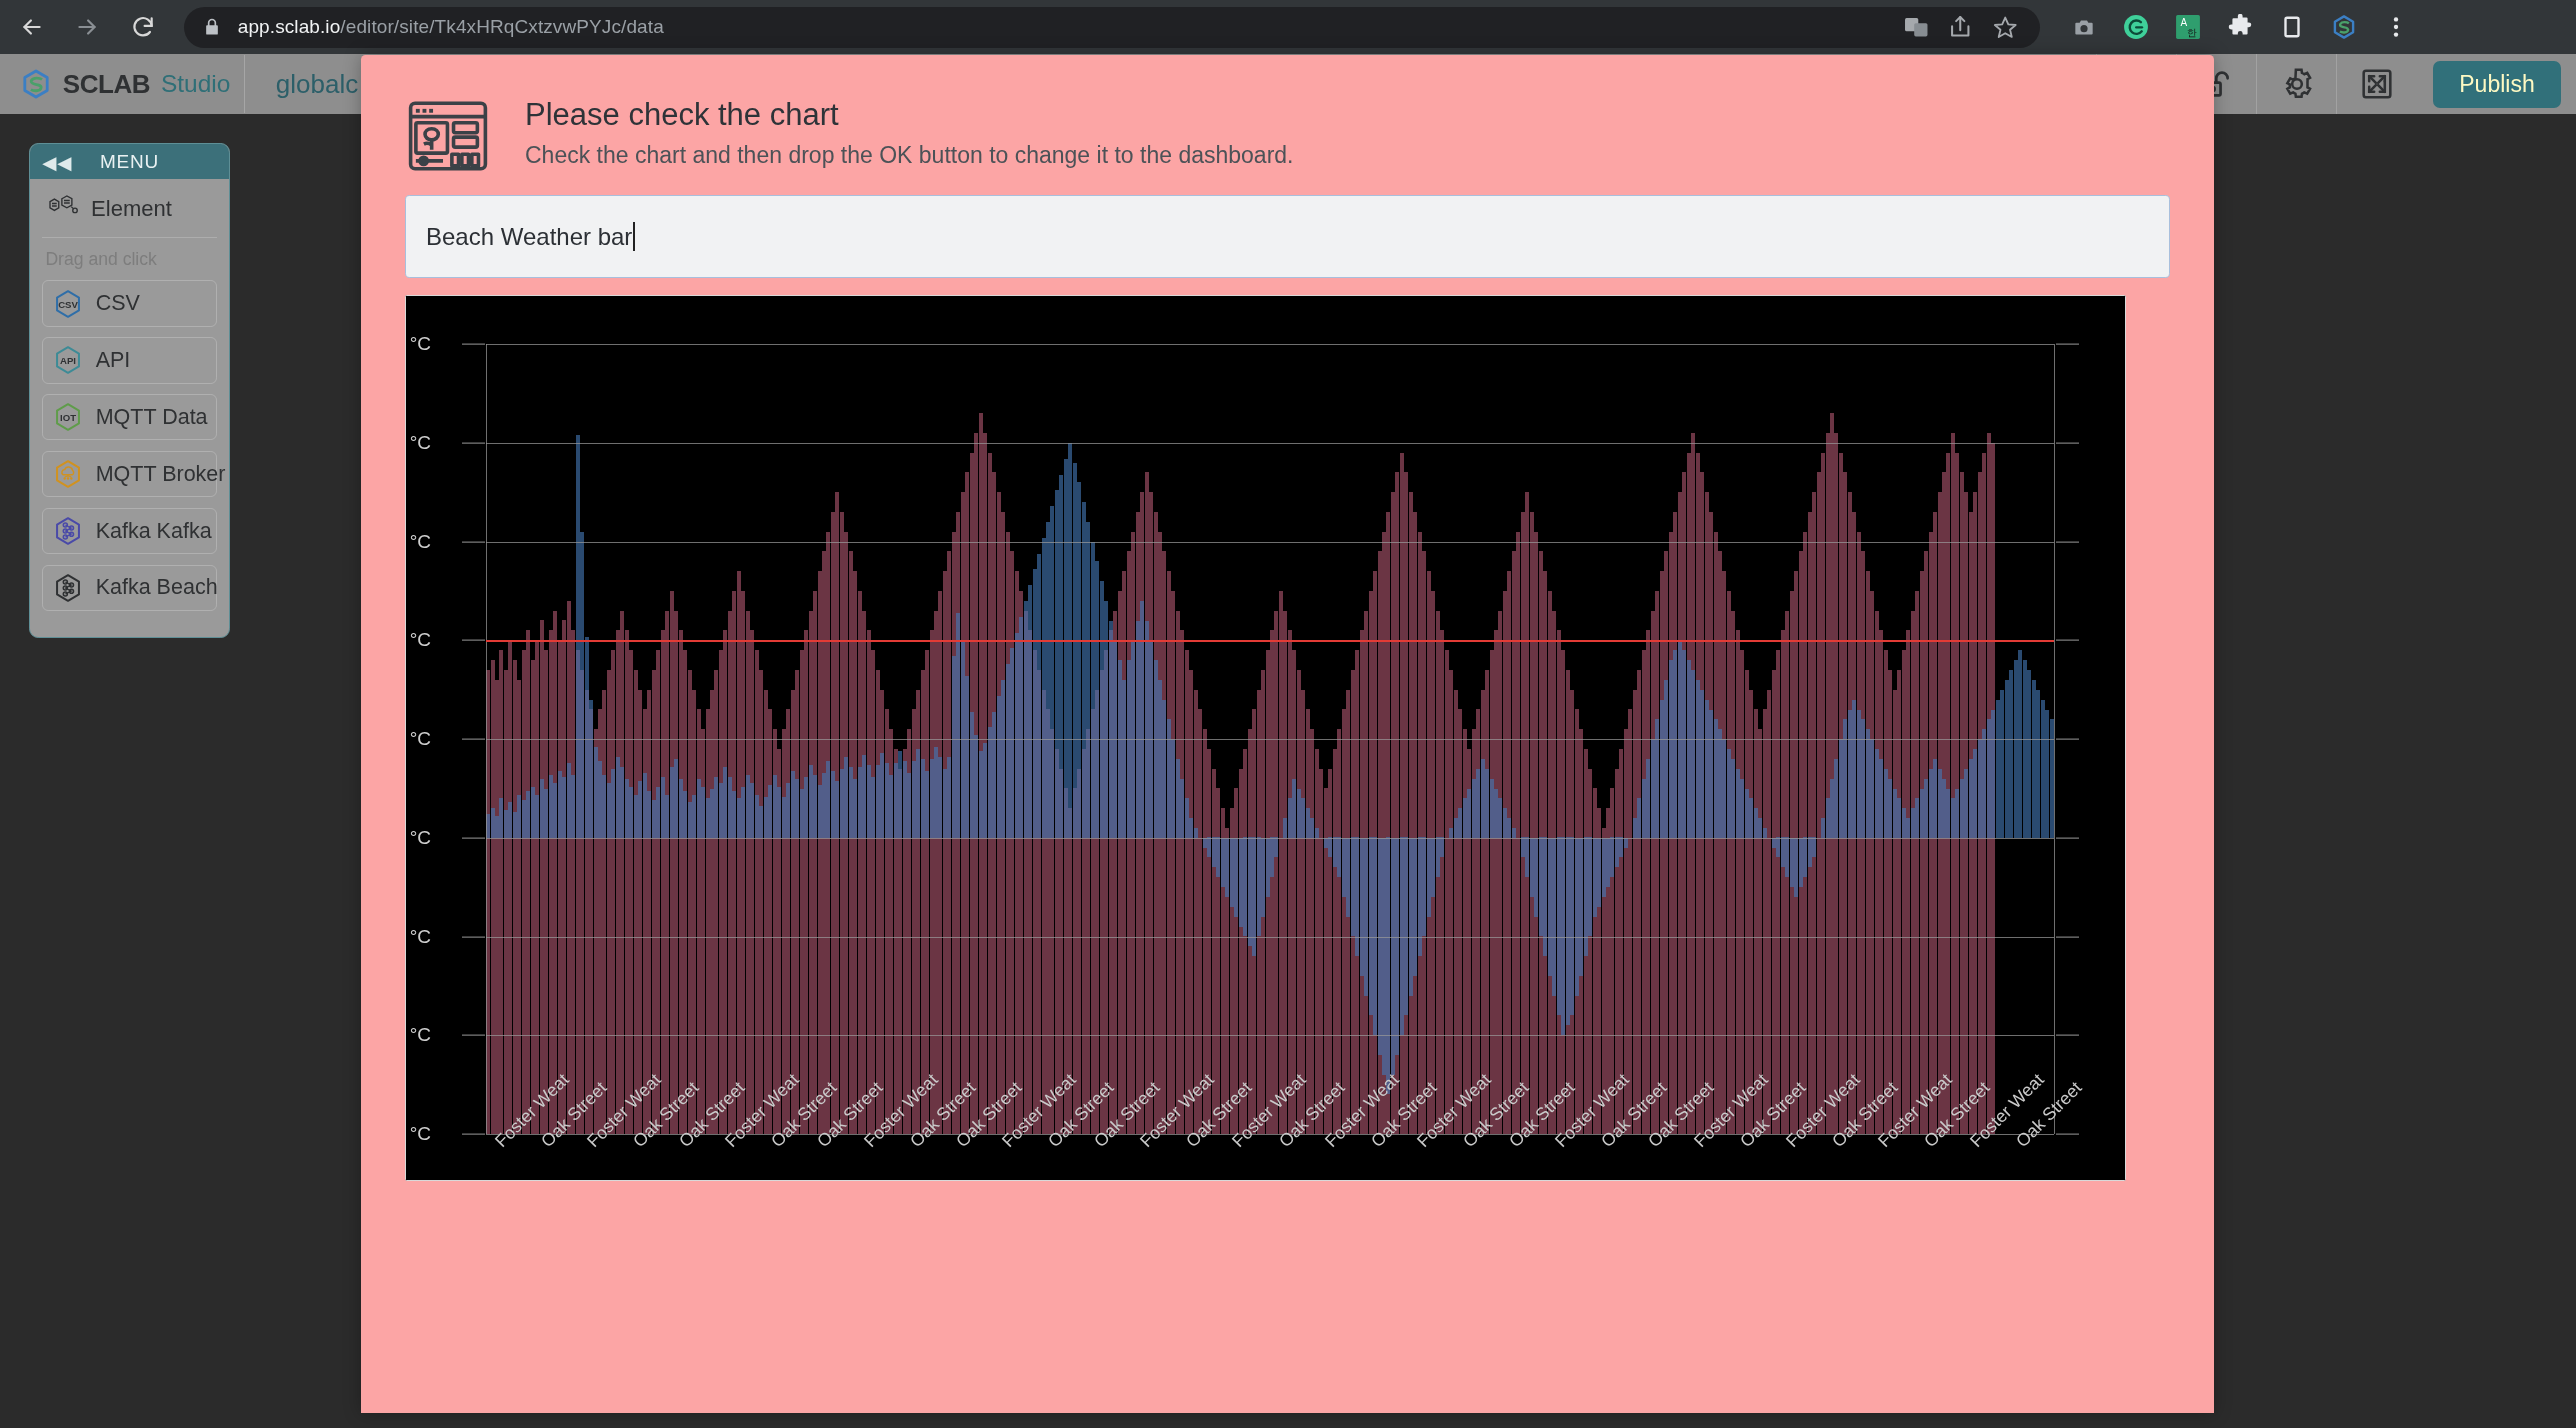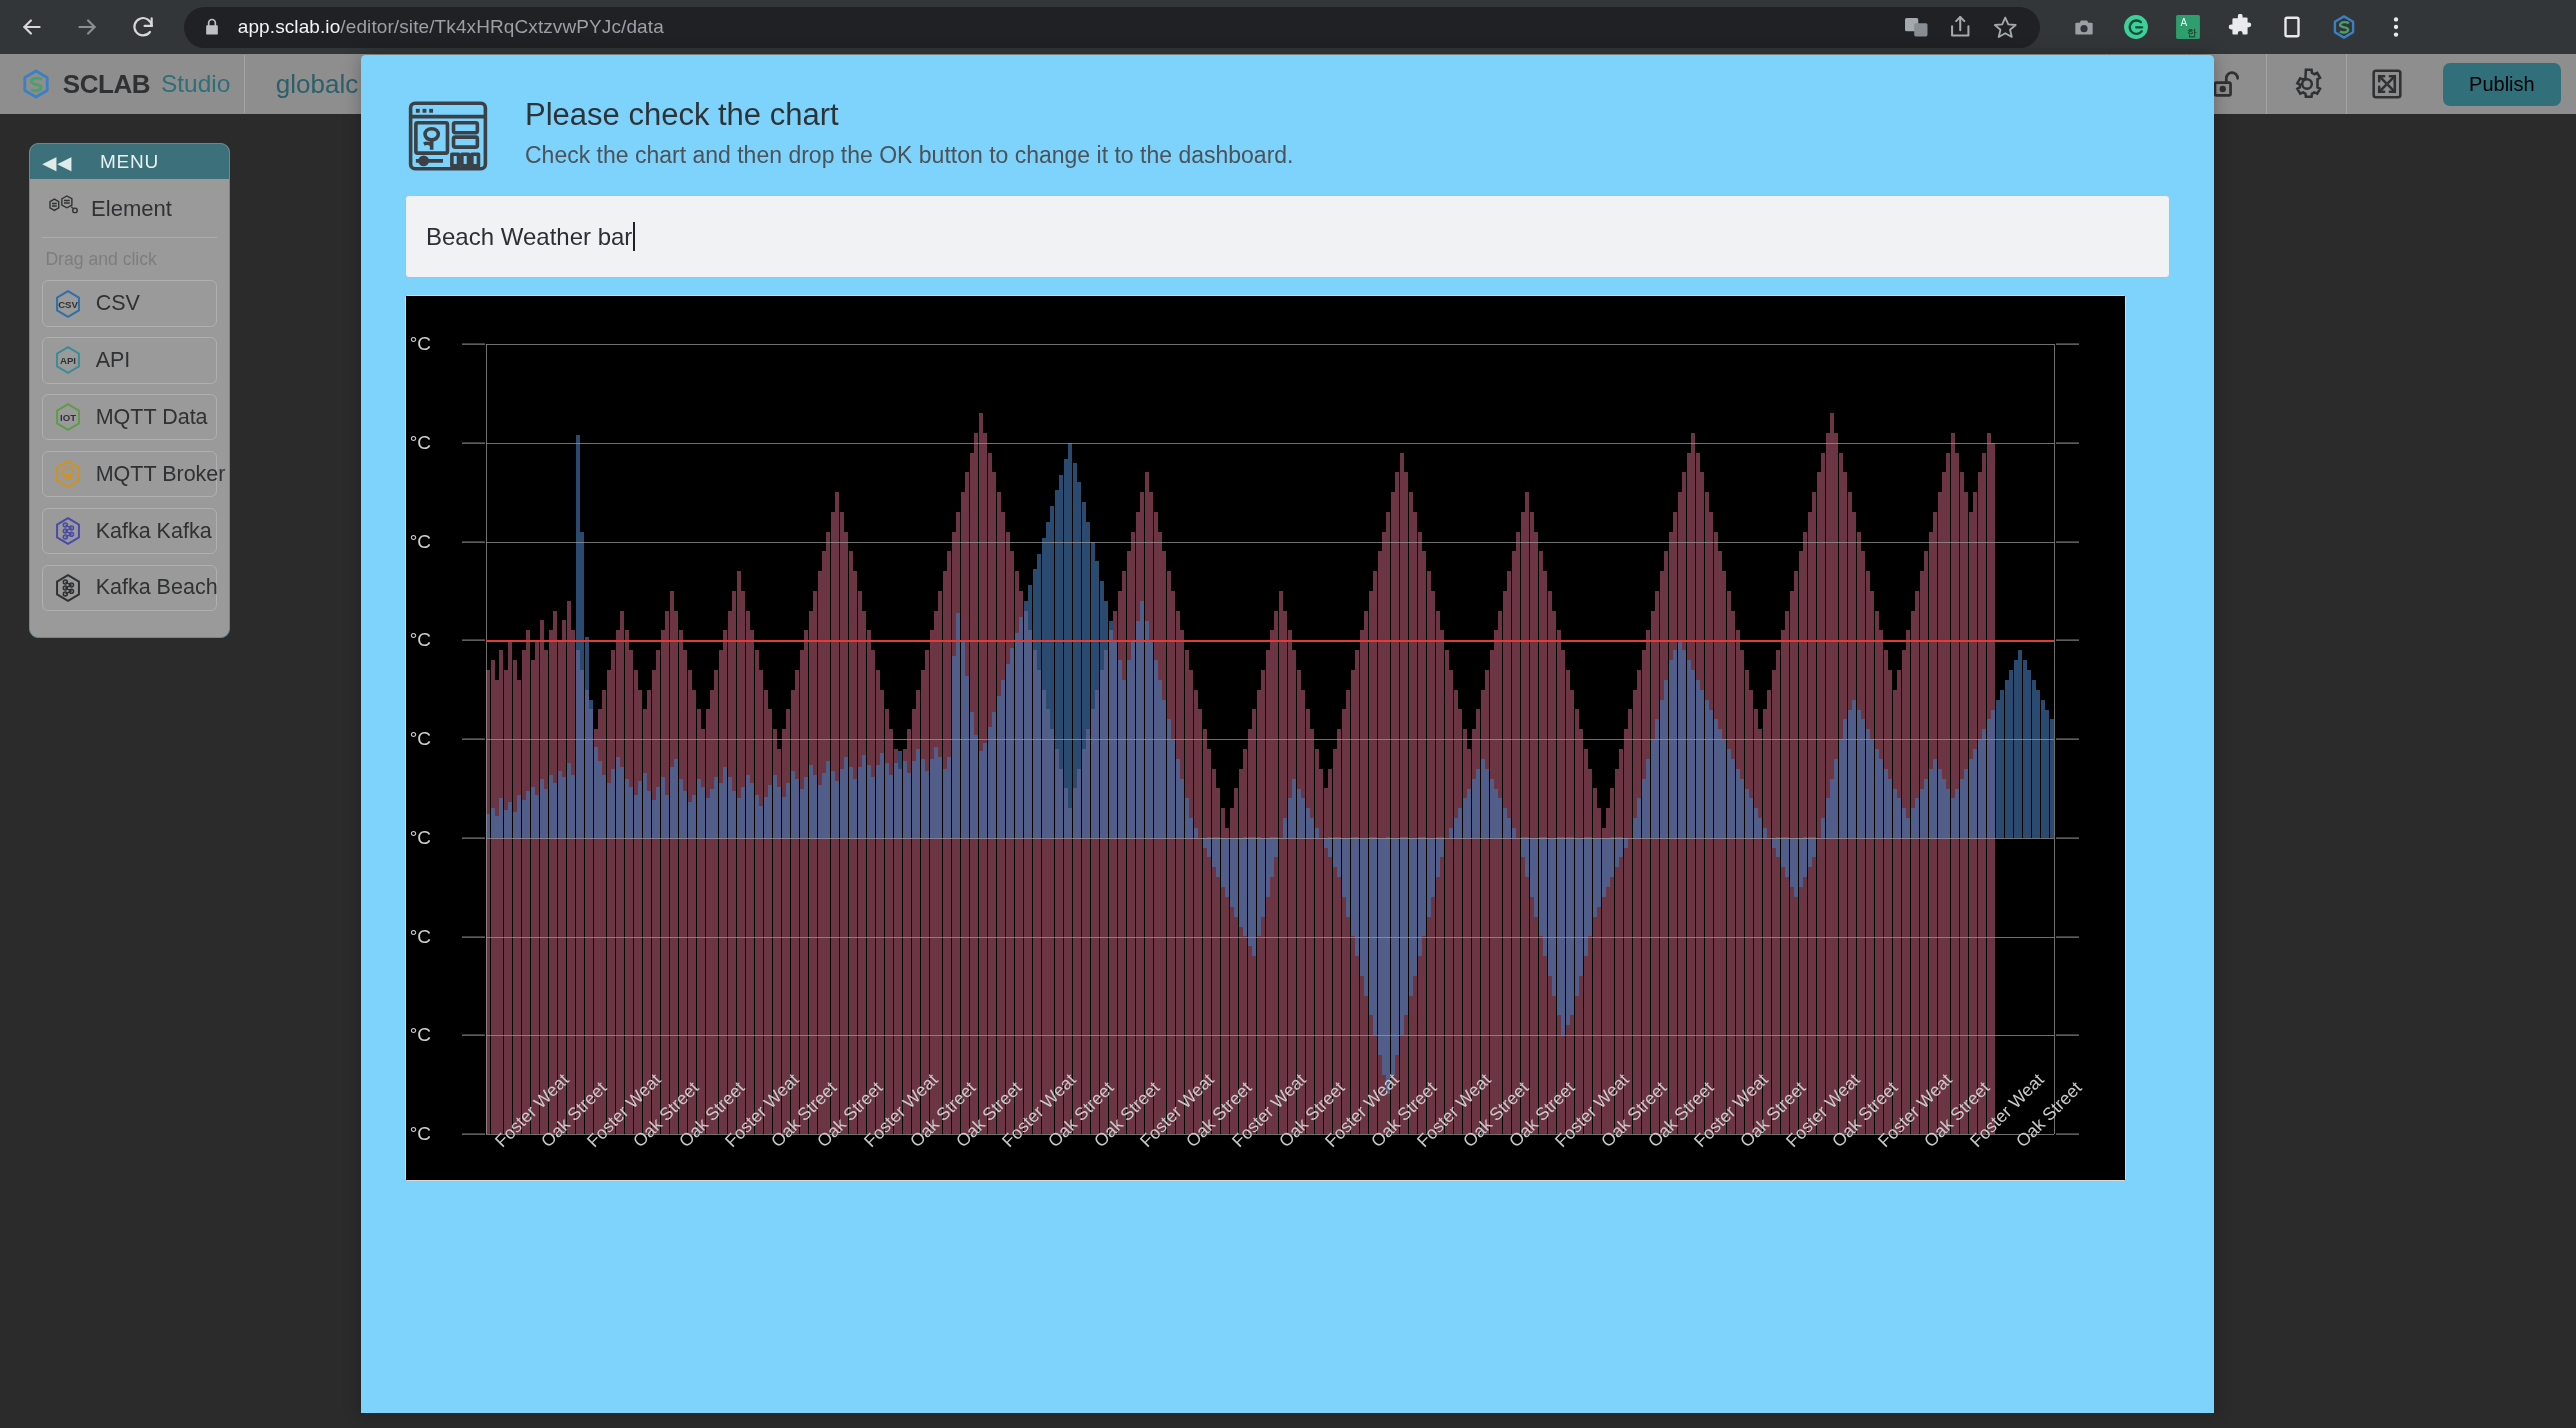--- a/index.html
+++ b/index.html
@@ -51,22 +51,22 @@
   #site-sep { width: 0.8px; height: 58px; background: #a6a6a6; }
   #site-name { font-size: 26px; color: #2c5f69; padding-left: 31px; white-space: nowrap; }
   #header-tools { margin-left: auto; display: flex; align-items: center; height: 100%; }
   .htool {
     width: 80px; height: 100%;
     display: flex; align-items: center; justify-content: center;
     border-left: 0.8px solid #a2a2a2; color: #2f3133;
   }
   .htool svg { width: 34px; height: 34px; }
   #publish-btn {
-    margin: 0 15.3px 0 17px; background: #31707a; color: #000000;
-    font-size: 20px; padding: 10px 26px; border-radius: 7px; border: none;
+    margin: 0 15.3px 0 17px; background: #31707a; color: #fef9c3;
+    font-size: 23px; padding: 10px 26px; border-radius: 7px; border: none;
     white-space: nowrap;
   }
 
   
   #sidebar {
     position: absolute; left: 29px; top: 143px; width: 201px;
     border: 0.8px solid #5e8f96; border-radius: 9.2px;
     background: #9a9a9a; overflow: hidden;
   }
   #menu-head {
@@ -86,21 +86,21 @@
     border: 0.8px solid #b0b0b0; border-radius: 6.1px;
     padding: 6.1px 7.7px; margin-bottom: 10.7px; background: #9a9a9a;
   }
   .dnd-item .hexicon { width: 34px; height: 32px; flex: 0 0 auto; }
   .dnd-item .lbl { font-size: 21.5px; color: #2f3133; white-space: nowrap; }
 
   
   #overlay { position: absolute; left: 0; top: 54px; width: 2576px; height: 1375px; background: rgba(0,0,0,0.0); }
   #modal {
     position: absolute; left: 361px; top: 55px; width: 1853px; height: 1358px;
-    background: #7dd3fc; border-radius: 4.6px 4.6px 0 0;
+    background: #fca5a5; border-radius: 4.6px 4.6px 0 0;
     box-shadow: 0 0 18.4px rgba(0,0,0,.28);
     display: flex; flex-direction: column; overflow: hidden;
   }
   #modal-head { display: flex; align-items: flex-start; gap: 34px; padding: 42px 44px 0 44px; }
   #modal-head .bigicon { width: 86px; height: 72px; flex: 0 0 auto; margin-top: 3.1px; }
   #modal-title { font-size: 31px; color: #2e3338; font-weight: 400; margin-bottom: 9.2px; }
   #modal-subtitle { font-size: 23px; color: #4c5257; }
 
   #name-field-wrap { padding: 23px 44px 0 44px; }
   #name-field {

